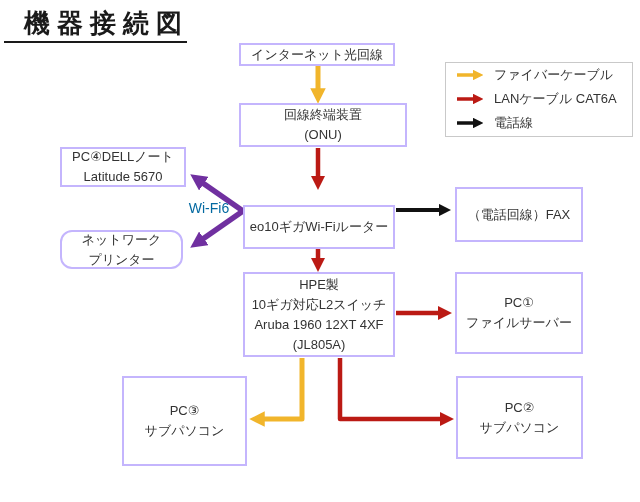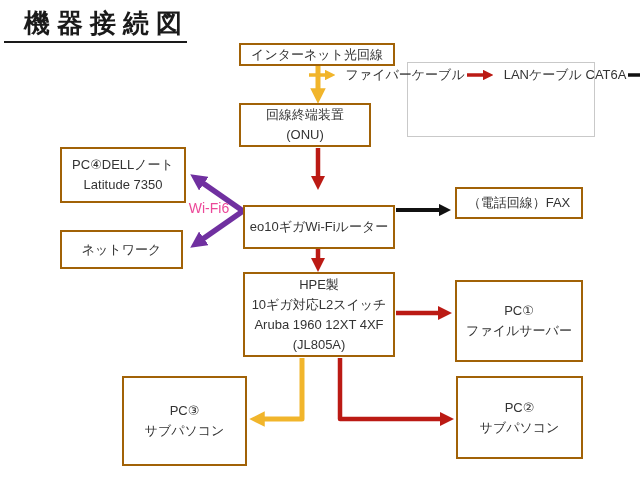--- a/index.html
+++ b/index.html
@@ -15,43 +15,44 @@
   #title {
     left: 24px; top: 6px;
     font-size: 26px; font-weight: 700; letter-spacing: 7px;
     color: #1a1a1a; white-space: nowrap;
   }
   #title-underline {
     left: 4px; top: 41px; width: 183px; height: 2px; background: #1a1a1a;
   }
   .node {
     box-sizing: border-box;
-    border: 2px solid #a16207;
+    border: 2px solid #c4b5fd;
     background: #ffffff;
     display: flex; flex-direction: column;
     align-items: center; justify-content: center;
     text-align: center;
     color: #333333;
     font-size: 13px; line-height: 20px;
     white-space: nowrap;
   }
   #wires { position: absolute; left: 0; top: 0; }
   #legend {
     box-sizing: border-box;
     border: 1px solid #c9c9c9;
     background: #ffffff;
-    display: flex; flex-direction: row; justify-content: center;
+    display: flex; flex-direction: column; justify-content: flex-start;
     padding-left: 9px;
+    margin-left: 38px;
   }
   .legend-row { display: flex; align-items: center; height: 24px; }
   .legend-row svg { display: block; }
   .legend-label { margin-left: 7px; font-size: 13px; color: #333333; white-space: nowrap; }
   #wifi-label {
     left: 183px; top: 200px; width: 52px;
-    font-size: 14px; color: #ec4899; text-align: center; white-space: nowrap;
+    font-size: 14px; color: #0369a1; text-align: center; white-space: nowrap;
   }
 </style>
 </head>
 <body>
 
 <div id="canvas">
 
   <svg id="wires" width="640" height="502">
     <defs>
       <marker id="m-fiber" viewBox="0 0 10 10" refX="5" refY="5" markerWidth="3.1" markerHeight="3.1" orient="auto">
@@ -100,50 +101,51 @@
         <line x1="2" y1="6" x2="23" y2="6" stroke-width="3.5" marker-end="url(#m-phone)" stroke="#111111"></line>
       </svg>
       <span class="legend-label">電話線</span>
     </div>
   </div>
 
   <div class="node abs" style="left:239px; top:43px; width:156px; height:23px;">
     <div>インターネット光回線</div>
   </div>
 
-  <div class="node abs" style="left:239px; top:103px; width:132px; height:44px;">
+  <div class="node abs" style="left:239px; top:103px; width:168px; height:44px;">
     <div>回線終端装置</div>
     <div>(ONU)</div>
   </div>
 
-  <div class="node abs" style="left:60px; top:147px; width:126px; height:56px;">
+  <div class="node abs" style="left:60px; top:147px; width:126px; height:40px;">
     <div>PC④DELLノート</div>
-    <div>Latitude 7350</div>
+    <div>Latitude 5670</div>
   </div>
 
   <div class="node abs" style="left:243px; top:189px; width:152px; height:44px;margin-top:16px;">
     <div>eo10ギガWi-Fiルーター</div>
   </div>
 
-  <div class="node abs" style="left:455px; top:187px; width:128px; height:32px;">
+  <div class="node abs" style="left:455px; top:187px; width:128px; height:55px;">
     <div>（電話回線）FAX</div>
   </div>
 
-  <div class="node abs" style="left:60px; top:230px; width:123px; height:39px;">
+  <div class="node abs" style="left:60px; top:230px; width:123px; height:39px;border-radius:12px;">
     <div>ネットワーク</div>
+    <div>プリンター</div>
   </div>
 
   <div class="node abs" style="left:243px; top:272px; width:152px; height:85px;text-align:center;">
     <div>HPE製</div>
     <div>10ギガ対応L2スイッチ</div>
     <div>Aruba 1960 12XT 4XF</div>
     <div>(JL805A)</div>
   </div>
 
-  <div class="node abs" style="left:455px; top:280px; width:128px; height:82px;">
+  <div class="node abs" style="left:455px; top:272px; width:128px; height:82px;">
     <div>PC①</div>
     <div>ファイルサーバー</div>
   </div>
 
   <div class="node abs" style="left:122px; top:376px; width:125px; height:90px;">
     <div>PC③</div>
     <div>サブパソコン</div>
   </div>
 
   <div class="node abs" style="left:456px; top:376px; width:127px; height:83px;">

